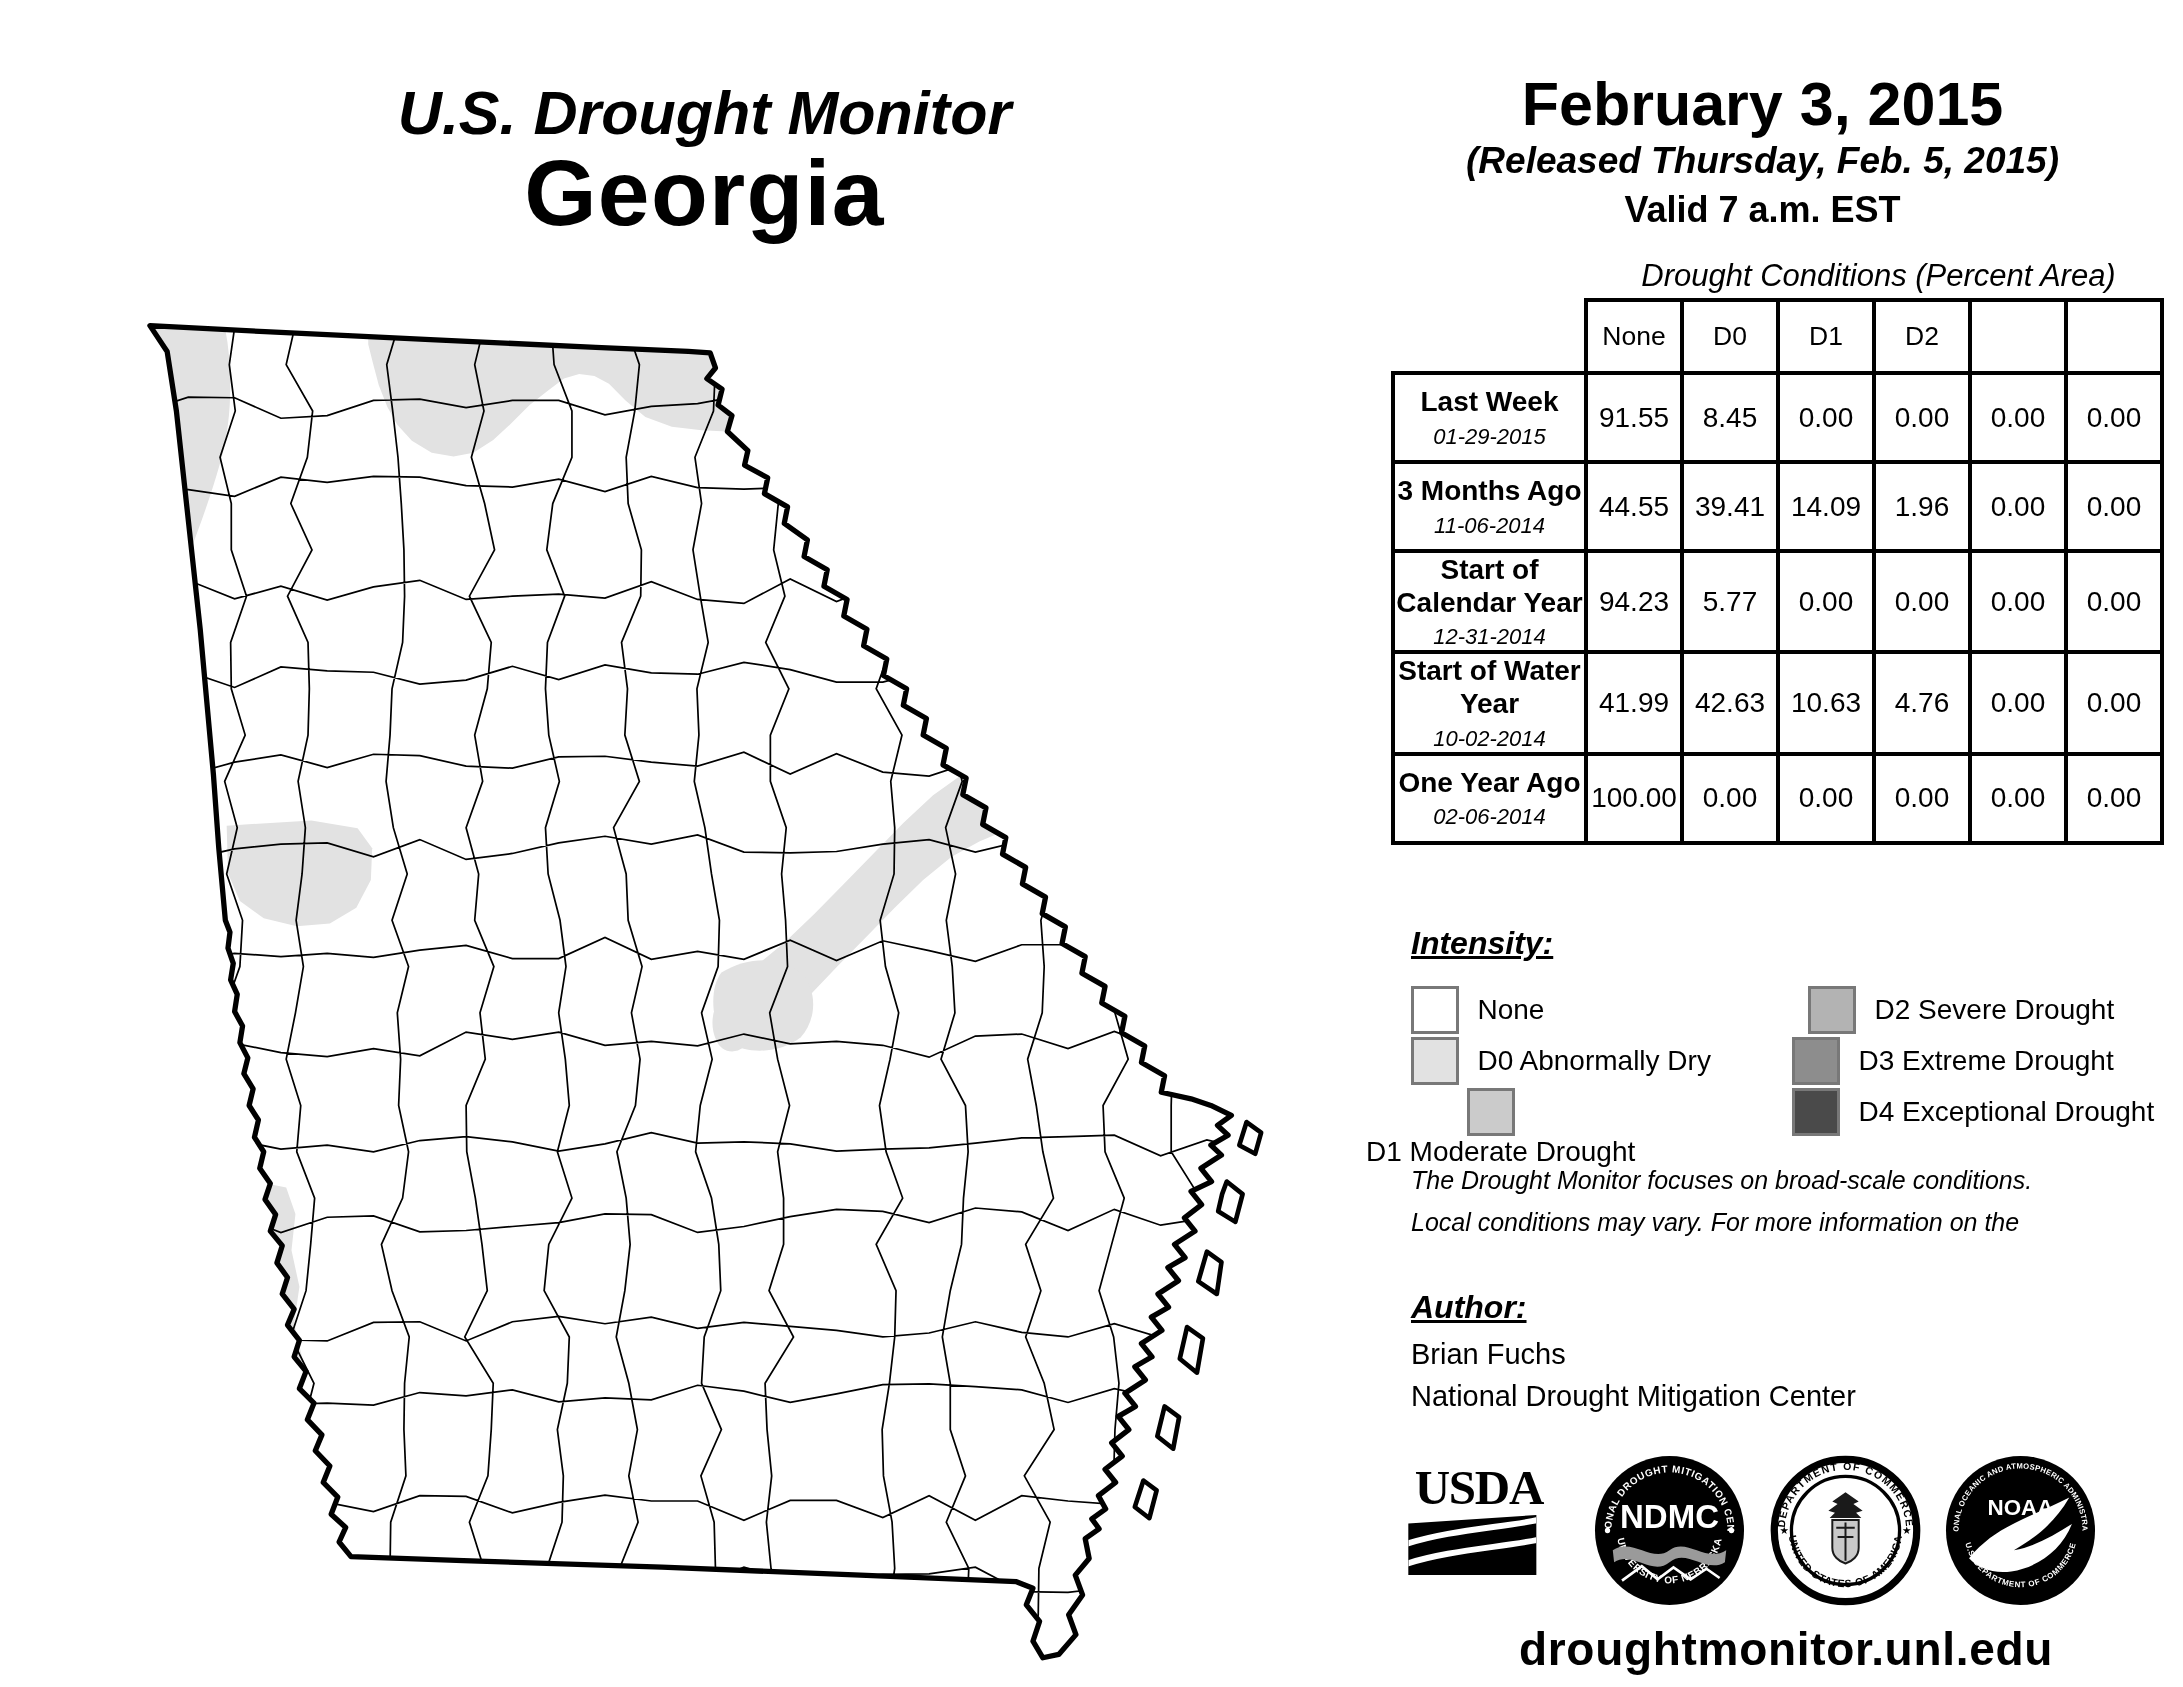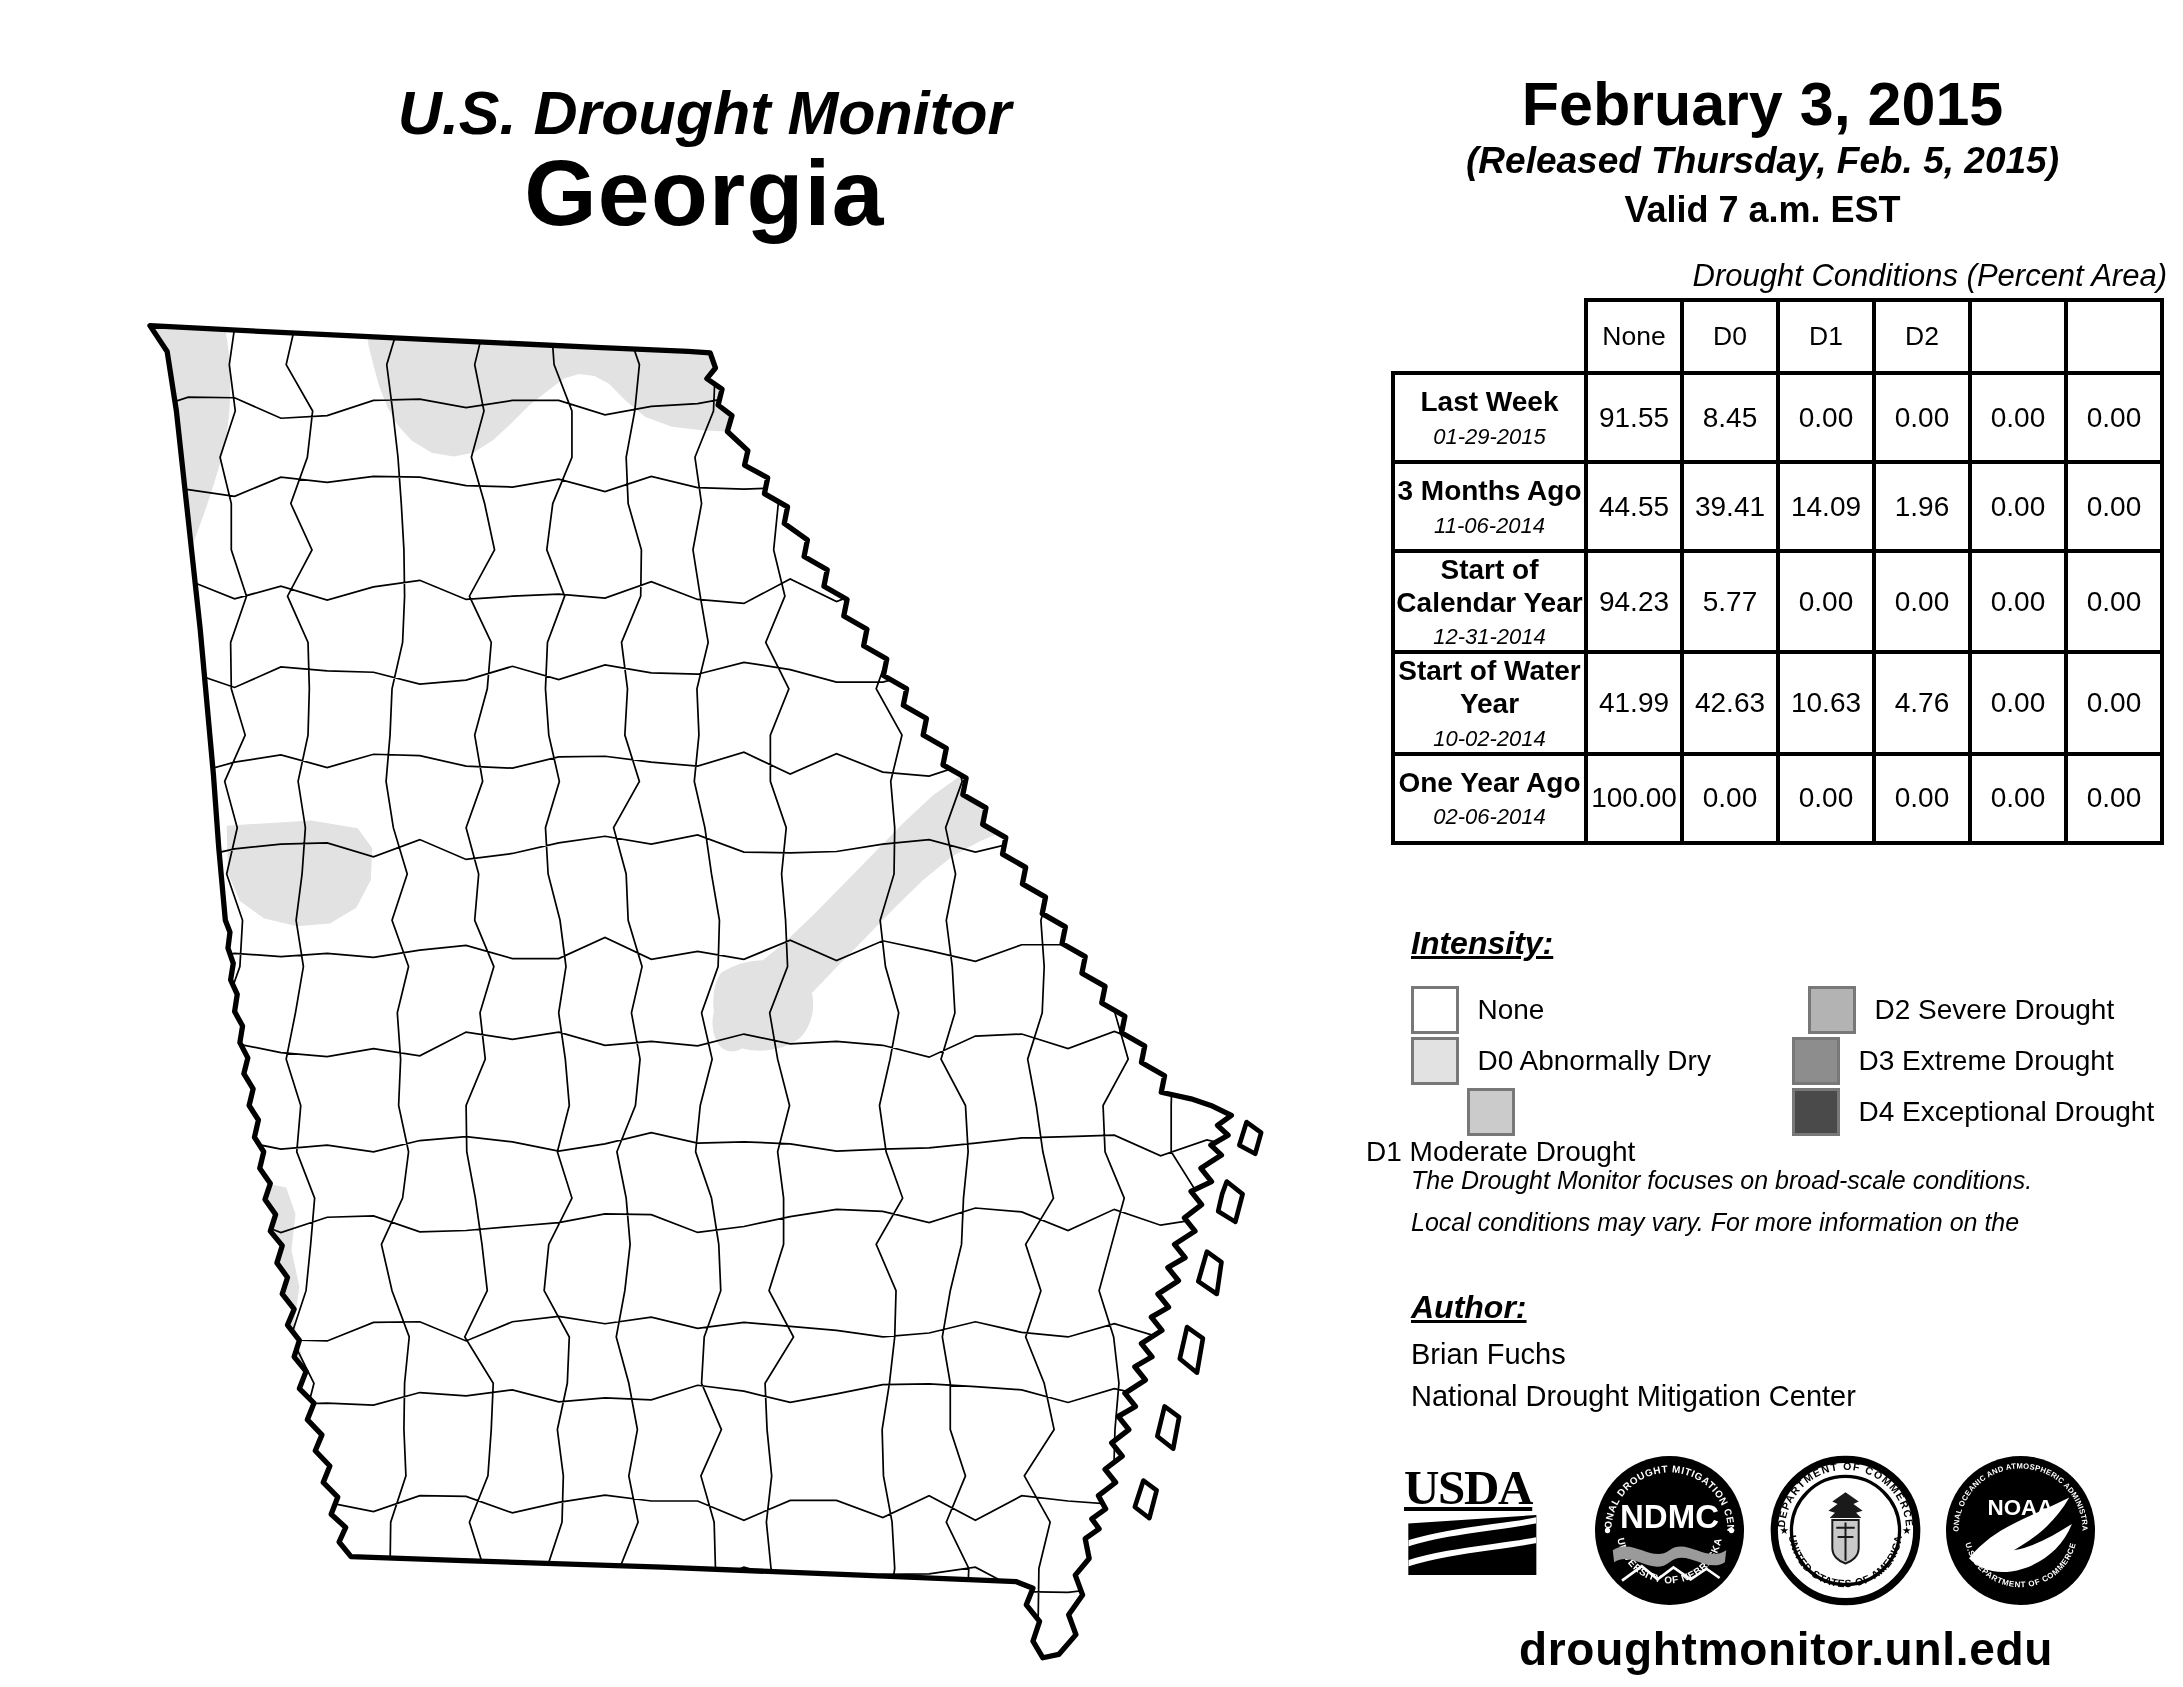--- a/index.html
+++ b/index.html
@@ -8,21 +8,21 @@
   .abs{position:absolute;}
 
   
   .title-block{left:142px;top:0;width:1125px;text-align:center;}
   .t1{position:absolute;left:0;top:78px;width:100%;font-size:61px;font-weight:bold;font-style:italic;}
   .t2{position:absolute;left:0;top:140px;width:100%;font-size:93px;font-weight:bold;letter-spacing:1.3px;}
   .date-block{left:1412px;top:0;width:701px;text-align:center;}
   .dh{position:absolute;left:0;top:69px;width:100%;font-size:61px;font-weight:bold;}
   .rel{position:absolute;left:0;top:140px;width:100%;font-size:37px;font-weight:bold;font-style:italic;}
   .valid{position:absolute;left:0;top:189px;width:100%;font-size:36px;font-weight:bold;}
-  .tbl-title{left:1590px;top:258px;width:577px;text-align:right;font-size:31px;font-style:italic;}
+  .tbl-title{left:1590px;top:258px;width:577px;text-align:center;font-size:31px;font-style:italic;}
 
   
   table.pct{position:absolute;left:1391px;top:298px;border-collapse:collapse;table-layout:fixed;}
   .pct td,.pct th{border:4px solid #000;text-align:center;vertical-align:middle;background:#fff;padding:0;}
   .pct .blank{border:none;background:transparent;}
   .pct tr.hdr{height:73px;}
   .pct tr.r{height:89px;}
   .pct th.h{font-weight:normal;font-size:26.5px;}
   .c-none{background:#ffffff;}
   .c-d0{background:#e2e2e2;}
@@ -49,21 +49,21 @@
 
   
   .notes{left:1411px;top:1159px;font-size:25px;font-style:italic;line-height:42px;white-space:nowrap;}
   .author-h{left:1411px;top:1289px;font-size:32px;font-weight:bold;font-style:italic;text-decoration:underline;}
   .author-n{left:1411px;top:1338px;font-size:29px;}
   .author-o{left:1411px;top:1380px;font-size:29px;}
   .url{left:1422px;top:1622px;width:728px;text-align:center;font-size:46px;font-weight:bold;letter-spacing:0.7px;}
 
   
   .logo{position:absolute;top:1454px;}
-  .usda{left:1404px;top:1463px;width:139px;text-align:left;text-decoration:underline;}
+  .usda{left:1404px;top:1463px;width:139px;text-align:right;}
   .usda-txt{font-family:"Liberation Serif",serif;font-weight:bold;font-size:49px;letter-spacing:-1.3px;line-height:50px;}
   .lg-svg{display:block;}
 </style>
 </head>
 <body>
 
 <div class="abs title-block">
   <div class="t1">U.S. Drought Monitor</div>
   <div class="t2">Georgia</div>
 </div>

